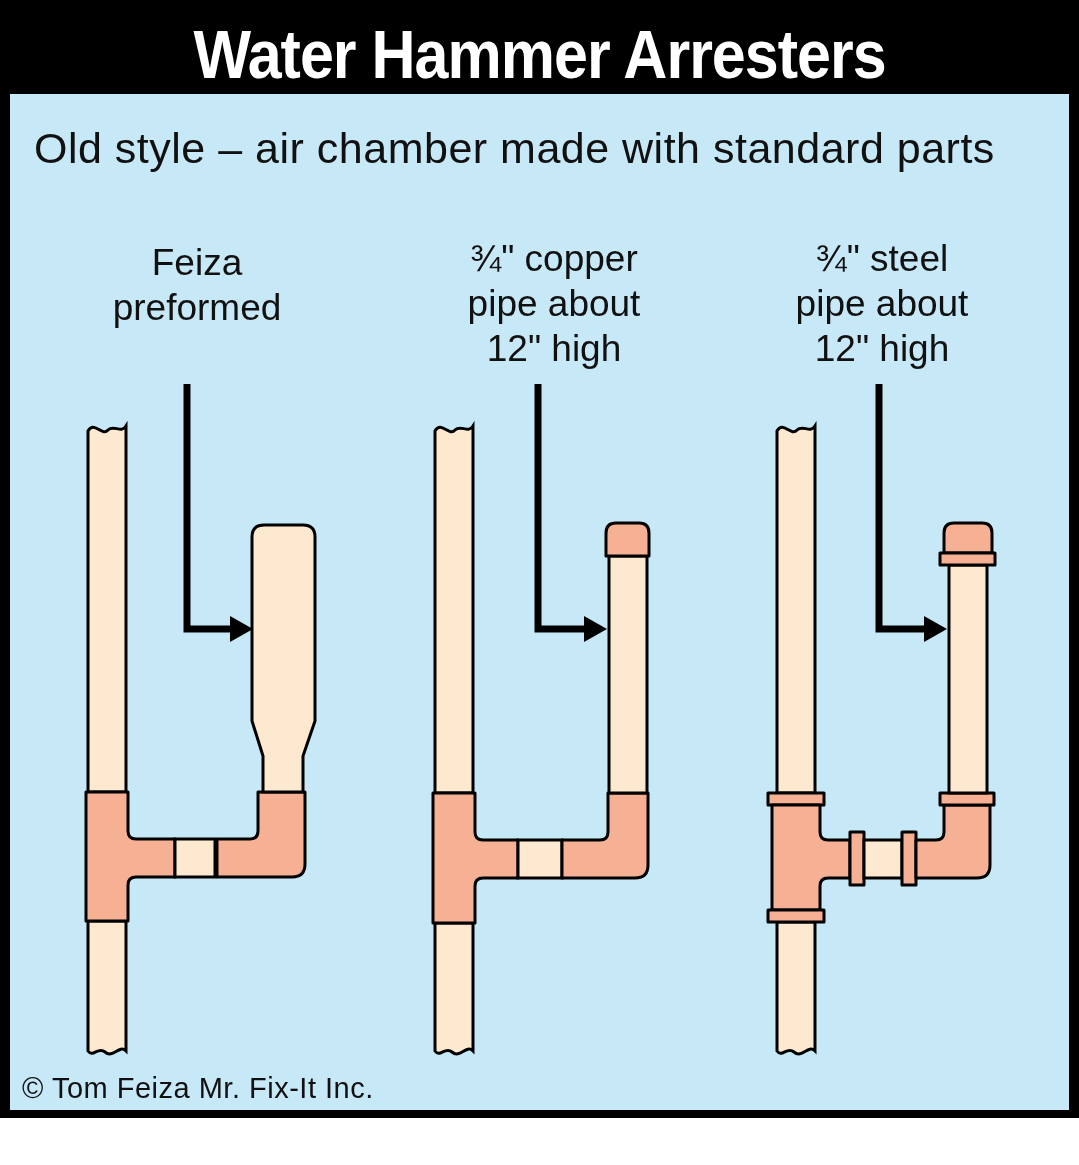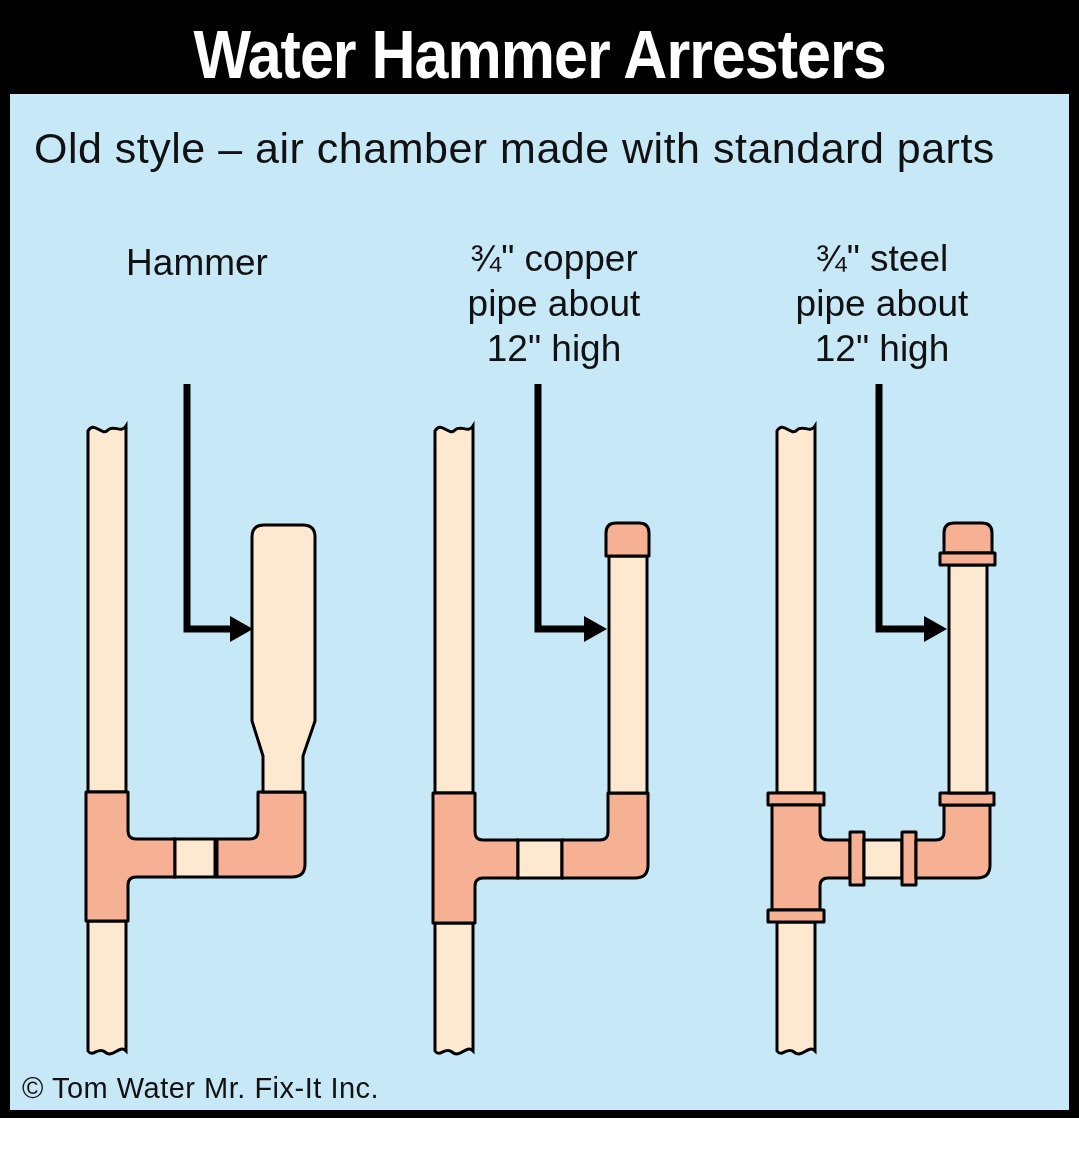--- a/index.html
+++ b/index.html
@@ -60,21 +60,22 @@
 
 <div class="title-bar">
   <div class="title-text">Water Hammer Arresters</div>
 </div>
 
 <div class="panel"></div>
 
 <div class="subtitle">Old style – air chamber made with standard parts</div>
 
 <div class="diagram-label label-0">
-  <div>Hammer</div>
+  <div>Feiza</div>
+  <div>preformed</div>
 </div>
 
 <div class="diagram-label label-1">
   <div>¾" copper</div>
   <div>pipe about</div>
   <div>12" high</div>
 </div>
 
 <div class="diagram-label label-2">
   <div>¾" steel</div>
@@ -125,14 +126,14 @@
     <path class="pipe" d="M949,565 L987,565 L987,793 L949,793 Z"></path>
     <path class="fitting" d="M944,533 Q944,523 954,523 L982,523 Q992,523 992,533 L992,553 L944,553 Z"></path>
     <path class="fitting" d="M940,553 L995,553 L995,565 L940,565 Z"></path>
     <g>
       <path class="arrow-line" d="M879,384 L879,629 L926,629"></path>
       <polygon class="arrow-head" points="924,616 947,629 924,642"></polygon>
     </g>
   </g>
 </svg>
 
-<div class="copyright">© Tom Water Mr. Fix-It Inc.</div>
+<div class="copyright">© Tom Feiza Mr. Fix-It Inc.</div>
 <div class="code">P015C</div>
 
 </body></html>

